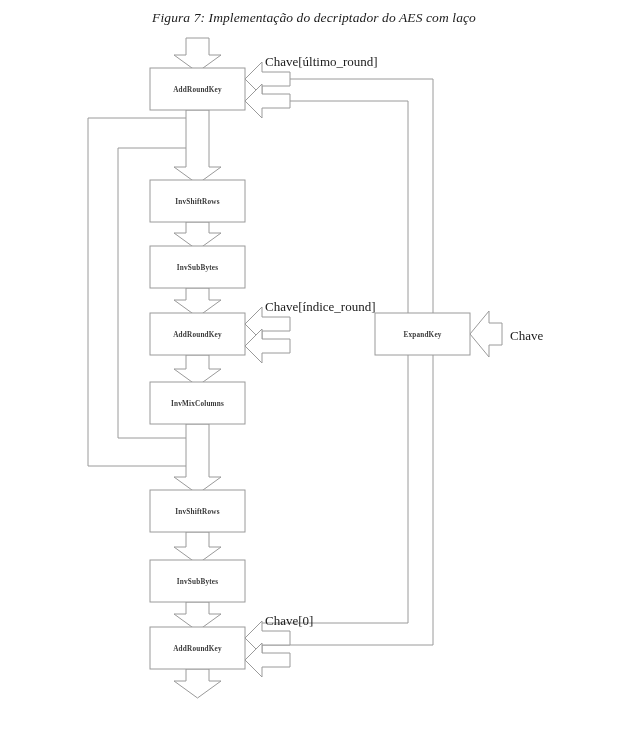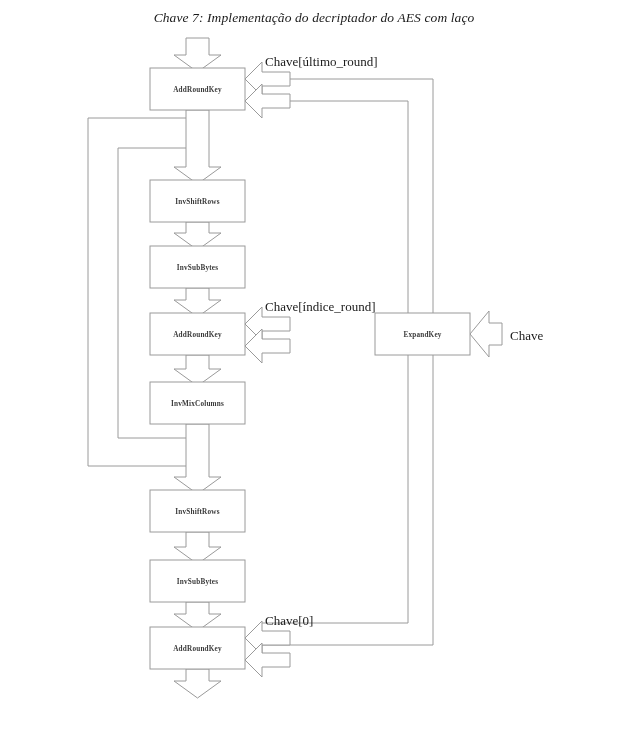--- a/index.html
+++ b/index.html
@@ -49,21 +49,21 @@
   }
   .conn {
     fill: none;
     stroke: #9a9a9a;
     stroke-width: 1;
   }
 </style>
 </head>
 <body>
 
-<div id="figure-title">Chave 7: Implementação do decriptador do AES com laço</div>
+<div id="figure-title">Figura 7: Implementação do decriptador do AES com laço</div>
 
 <svg id="diagram-canvas" width="628" height="733" viewBox="0 0 628 733">
 
   <path class="conn" d="M 262 79 L 433 79 L 433 645 L 262 645"></path>
 
   <path class="conn" d="M 262 101 L 408 101 L 408 623 L 262 623"></path>
 
   <path class="conn" d="M 186 118 L 88 118 L 88 466 L 186 466"></path>
 
   <path class="conn" d="M 186 148 L 118 148 L 118 438 L 186 438"></path>

